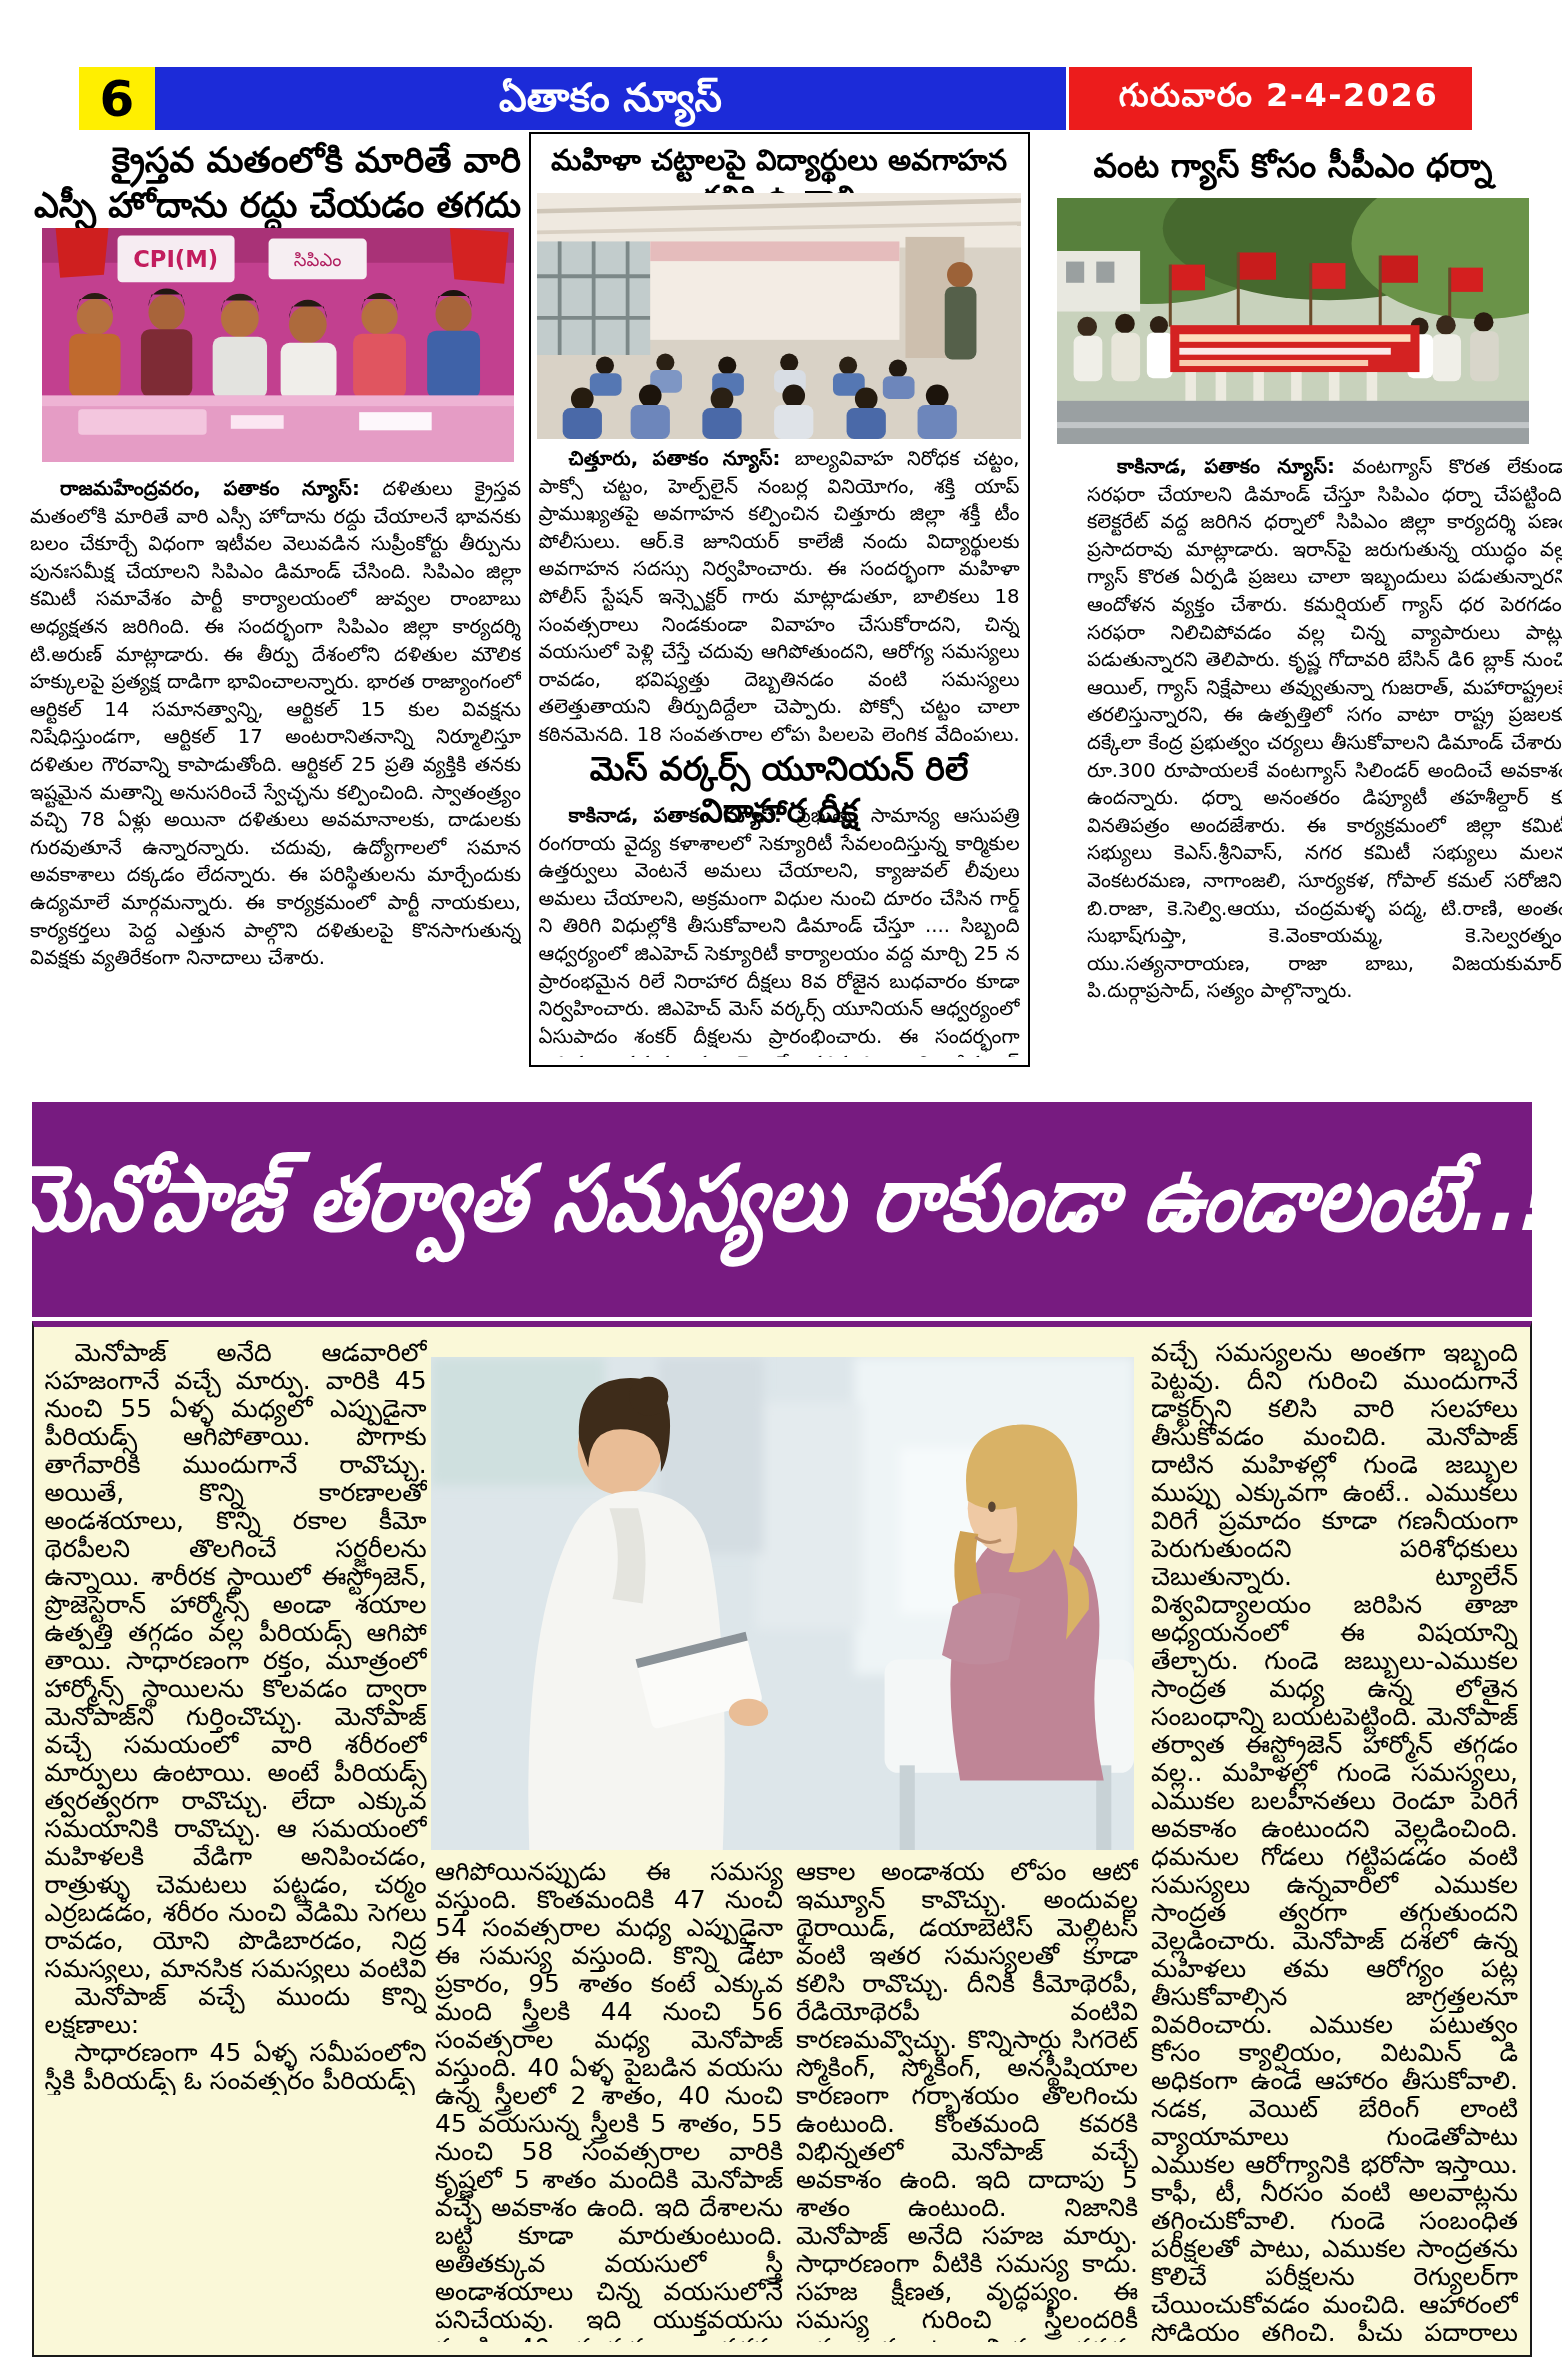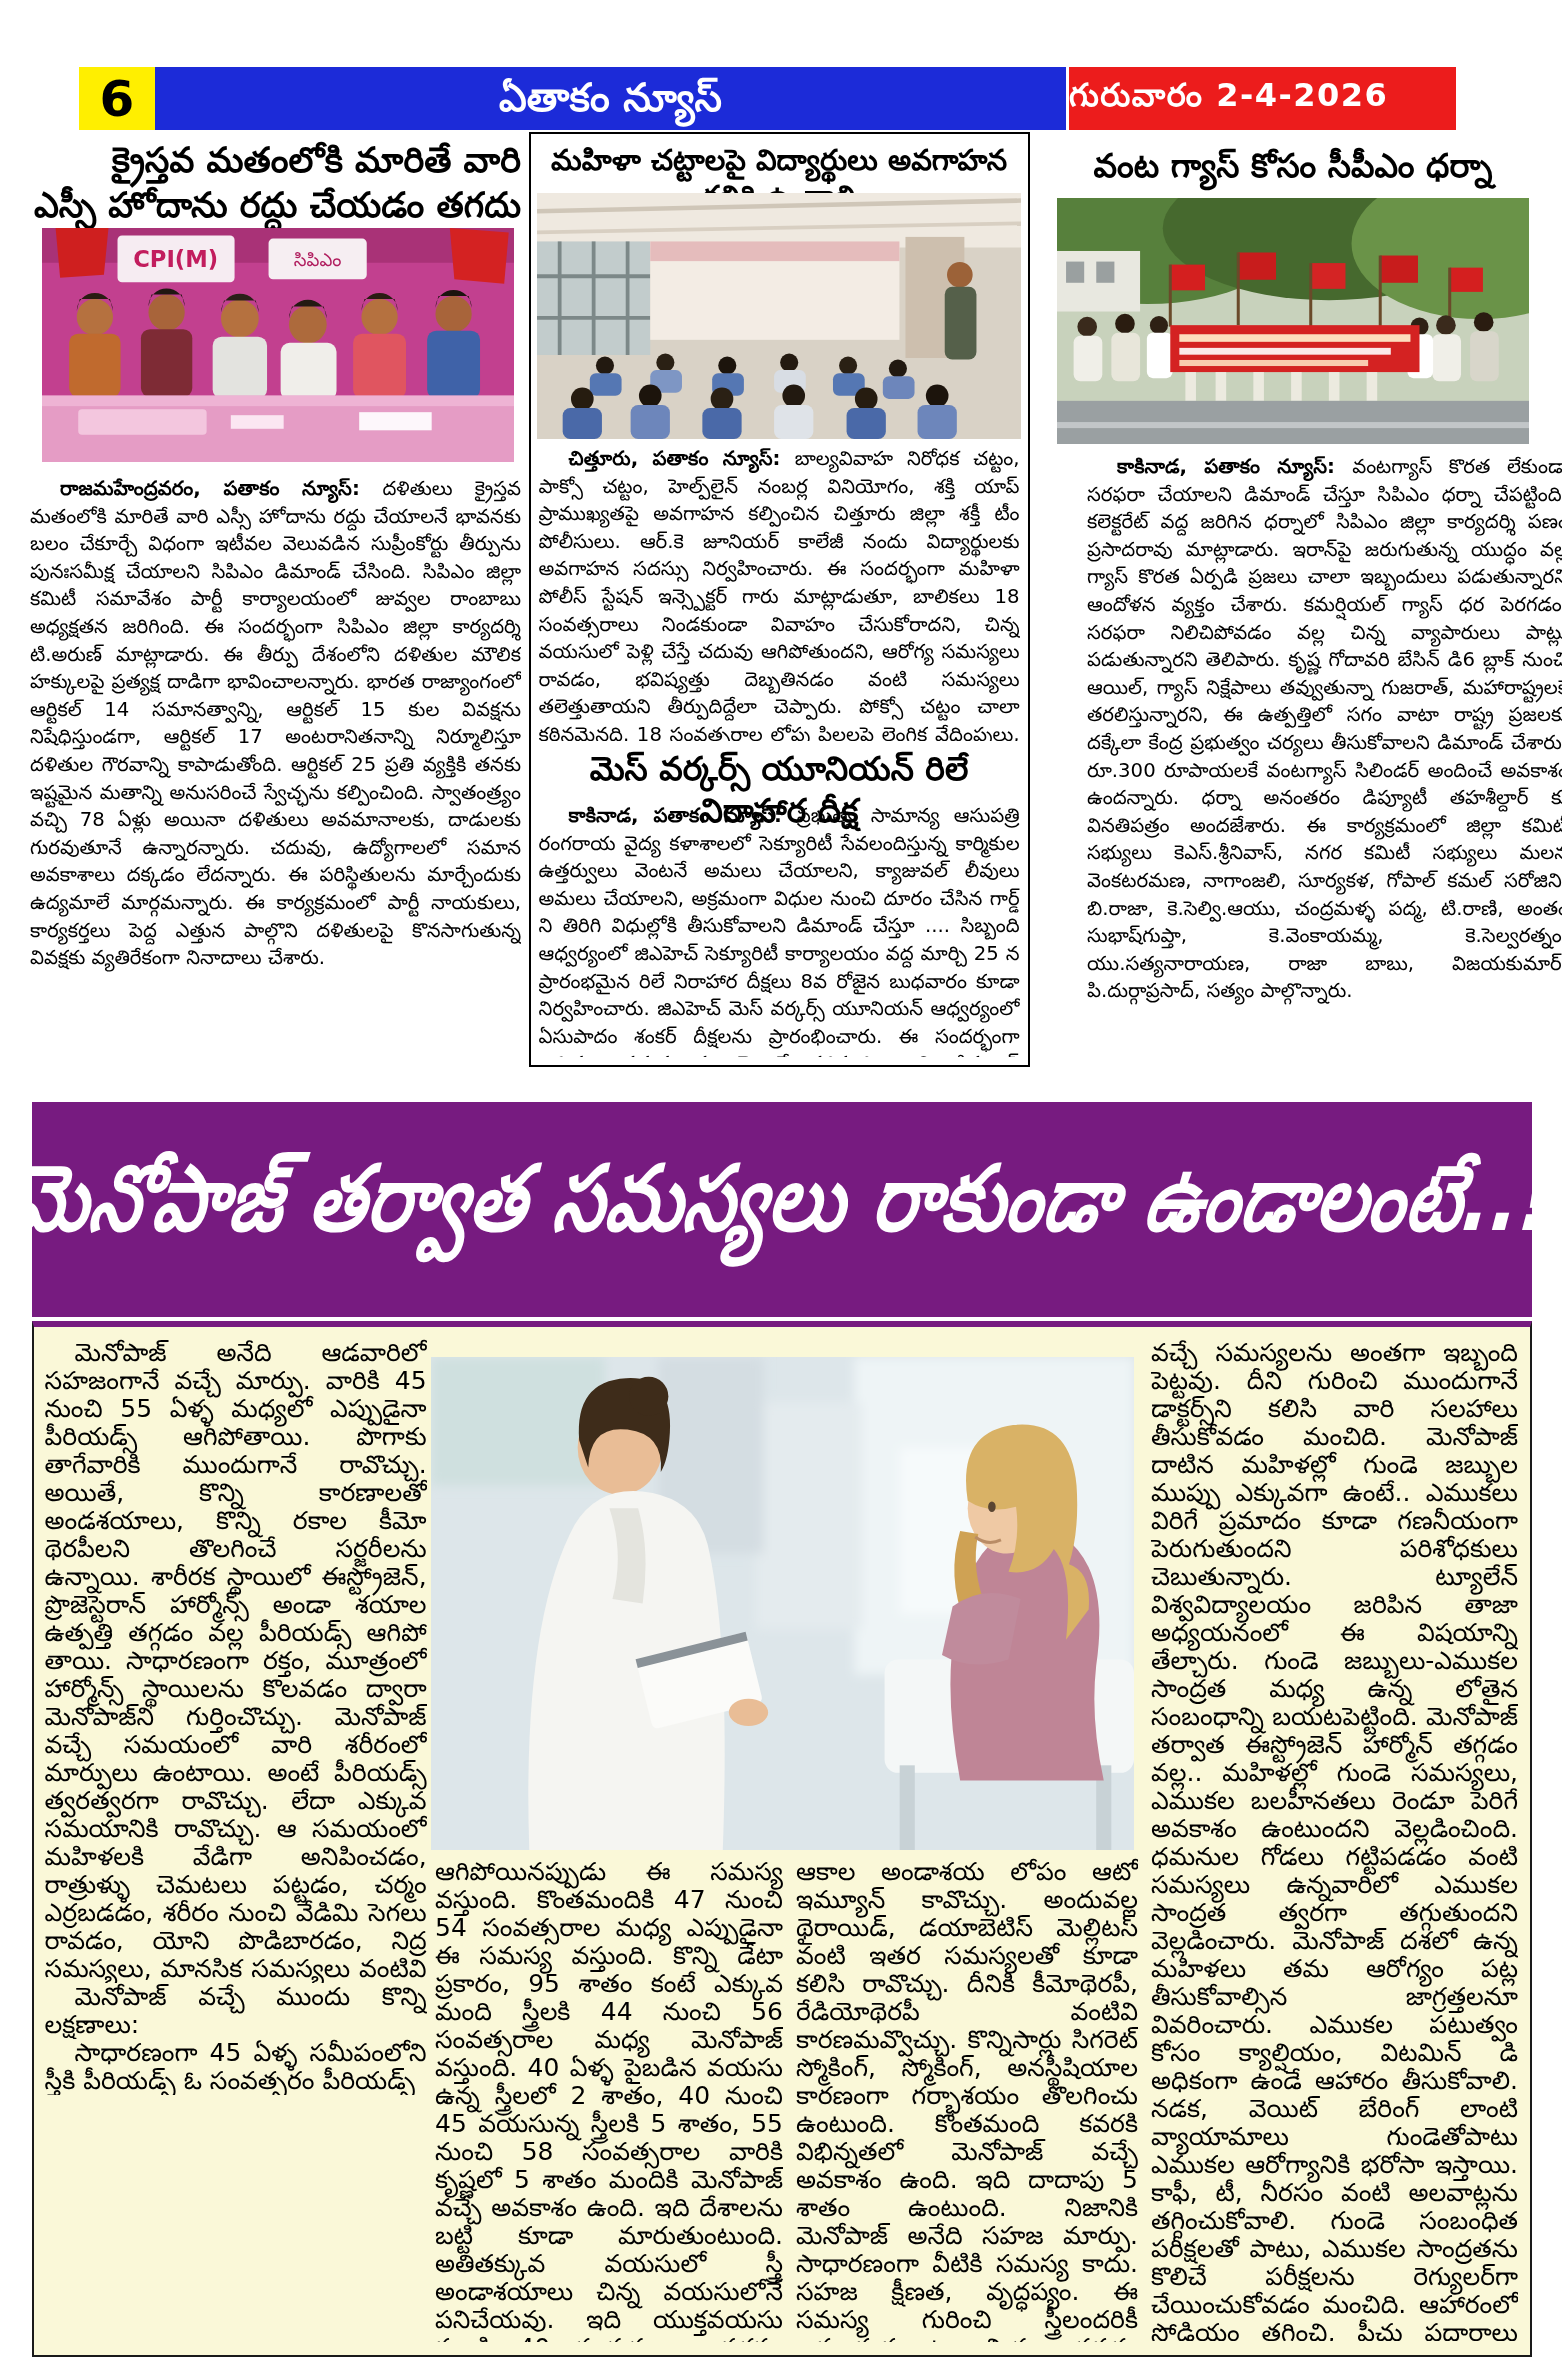--- a/index.html
+++ b/index.html
@@ -5,21 +5,21 @@
   html,body{margin:0;padding:0;background:#ffffff;}
   .page{position:relative;width:1562px;height:2366px;background:#ffffff;overflow:hidden;
         font-family:"DejaVu Sans","Liberation Sans",sans-serif;color:#000;}
   .abs{position:absolute;}
   
   .pageno{background:#ffef00;color:#000;font-weight:bold;font-size:50px;
           display:flex;align-items:center;justify-content:center;}
   .masthead{background:#1c2bd8;color:#fff;font-weight:bold;font-size:39px;
             display:flex;align-items:center;justify-content:center;}
   .datebox{background:#ec1c1c;color:#fff;font-weight:bold;font-size:32px;
-           display:flex;align-items:center;justify-content:flex-start;letter-spacing:1.5px;}
+           display:flex;align-items:center;justify-content:center;letter-spacing:1.5px;padding-left:16px;}
   
   .hl{font-weight:bold;text-align:center;color:#000;}
   .hl1{font-size:35px;line-height:45px;}
   .hl2{font-size:29px;line-height:36px;}
   .hl3{font-size:33px;line-height:42px;}
   
   .body{font-size:19.7px;line-height:27.6px;text-align:justify;overflow:hidden;word-break:break-word;}
   .body .dateline{font-weight:bold;}
   .indent{text-indent:30px;}
   .midbox{border:2.3px solid #000;background:#fff;}

